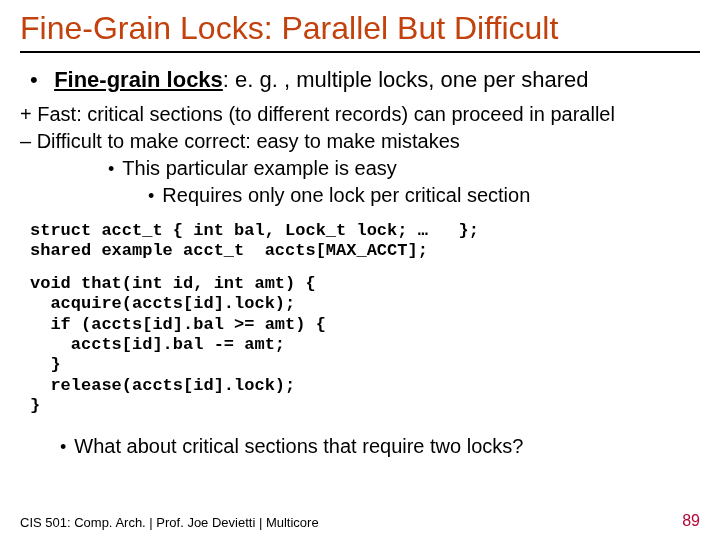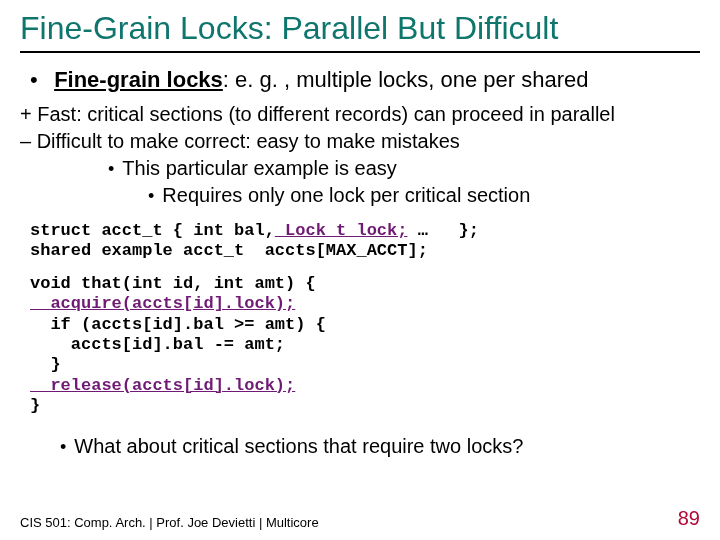--- a/index.html
+++ b/index.html
@@ -14,21 +14,21 @@
     box-sizing: border-box;
   }
   .slide {
     padding: 10px 20px 0 20px;
     box-sizing: border-box;
     width: 720px;
     height: 540px;
     position: relative;
   }
   .title {
-    color: #0f766e;
+    color: #c2410c;
     font-size: 32px;
     font-weight: normal;
     border-bottom: 2px solid #000;
     padding-bottom: 4px;
     margin-bottom: 14px;
   }
   .bullet-main {
     font-size: 22px;
     margin: 6px 0 8px 10px;
   }
@@ -61,39 +61,39 @@
     font-size: 18px;
   }
   .code {
     font-family: "Courier New", monospace;
     font-weight: bold;
     font-size: 17px;
     white-space: pre;
     margin: 12px 0 0 10px;
     line-height: 1.2;
   }
-  .red { color: #701a75; text-decoration: underline; }
+  .red { color: #000000; }
   .question {
     font-size: 20px;
     margin: 18px 0 0 40px;
   }
   .footer {
     position: absolute;
     bottom: 10px;
     left: 20px;
     right: 20px;
     font-size: 13px;
     color: #000;
   }
   .pagenum {
     position: absolute;
     right: 0;
     bottom: 0;
     color: #b30838;
-    font-size: 20px;
+    font-size: 16px;
   }
 </style>
 </head>
 <body>
 
 <div class="slide">
 
   <div class="title">Fine-Grain Locks: Parallel But Difficult</div>
 
   <div class="bullet-main">

